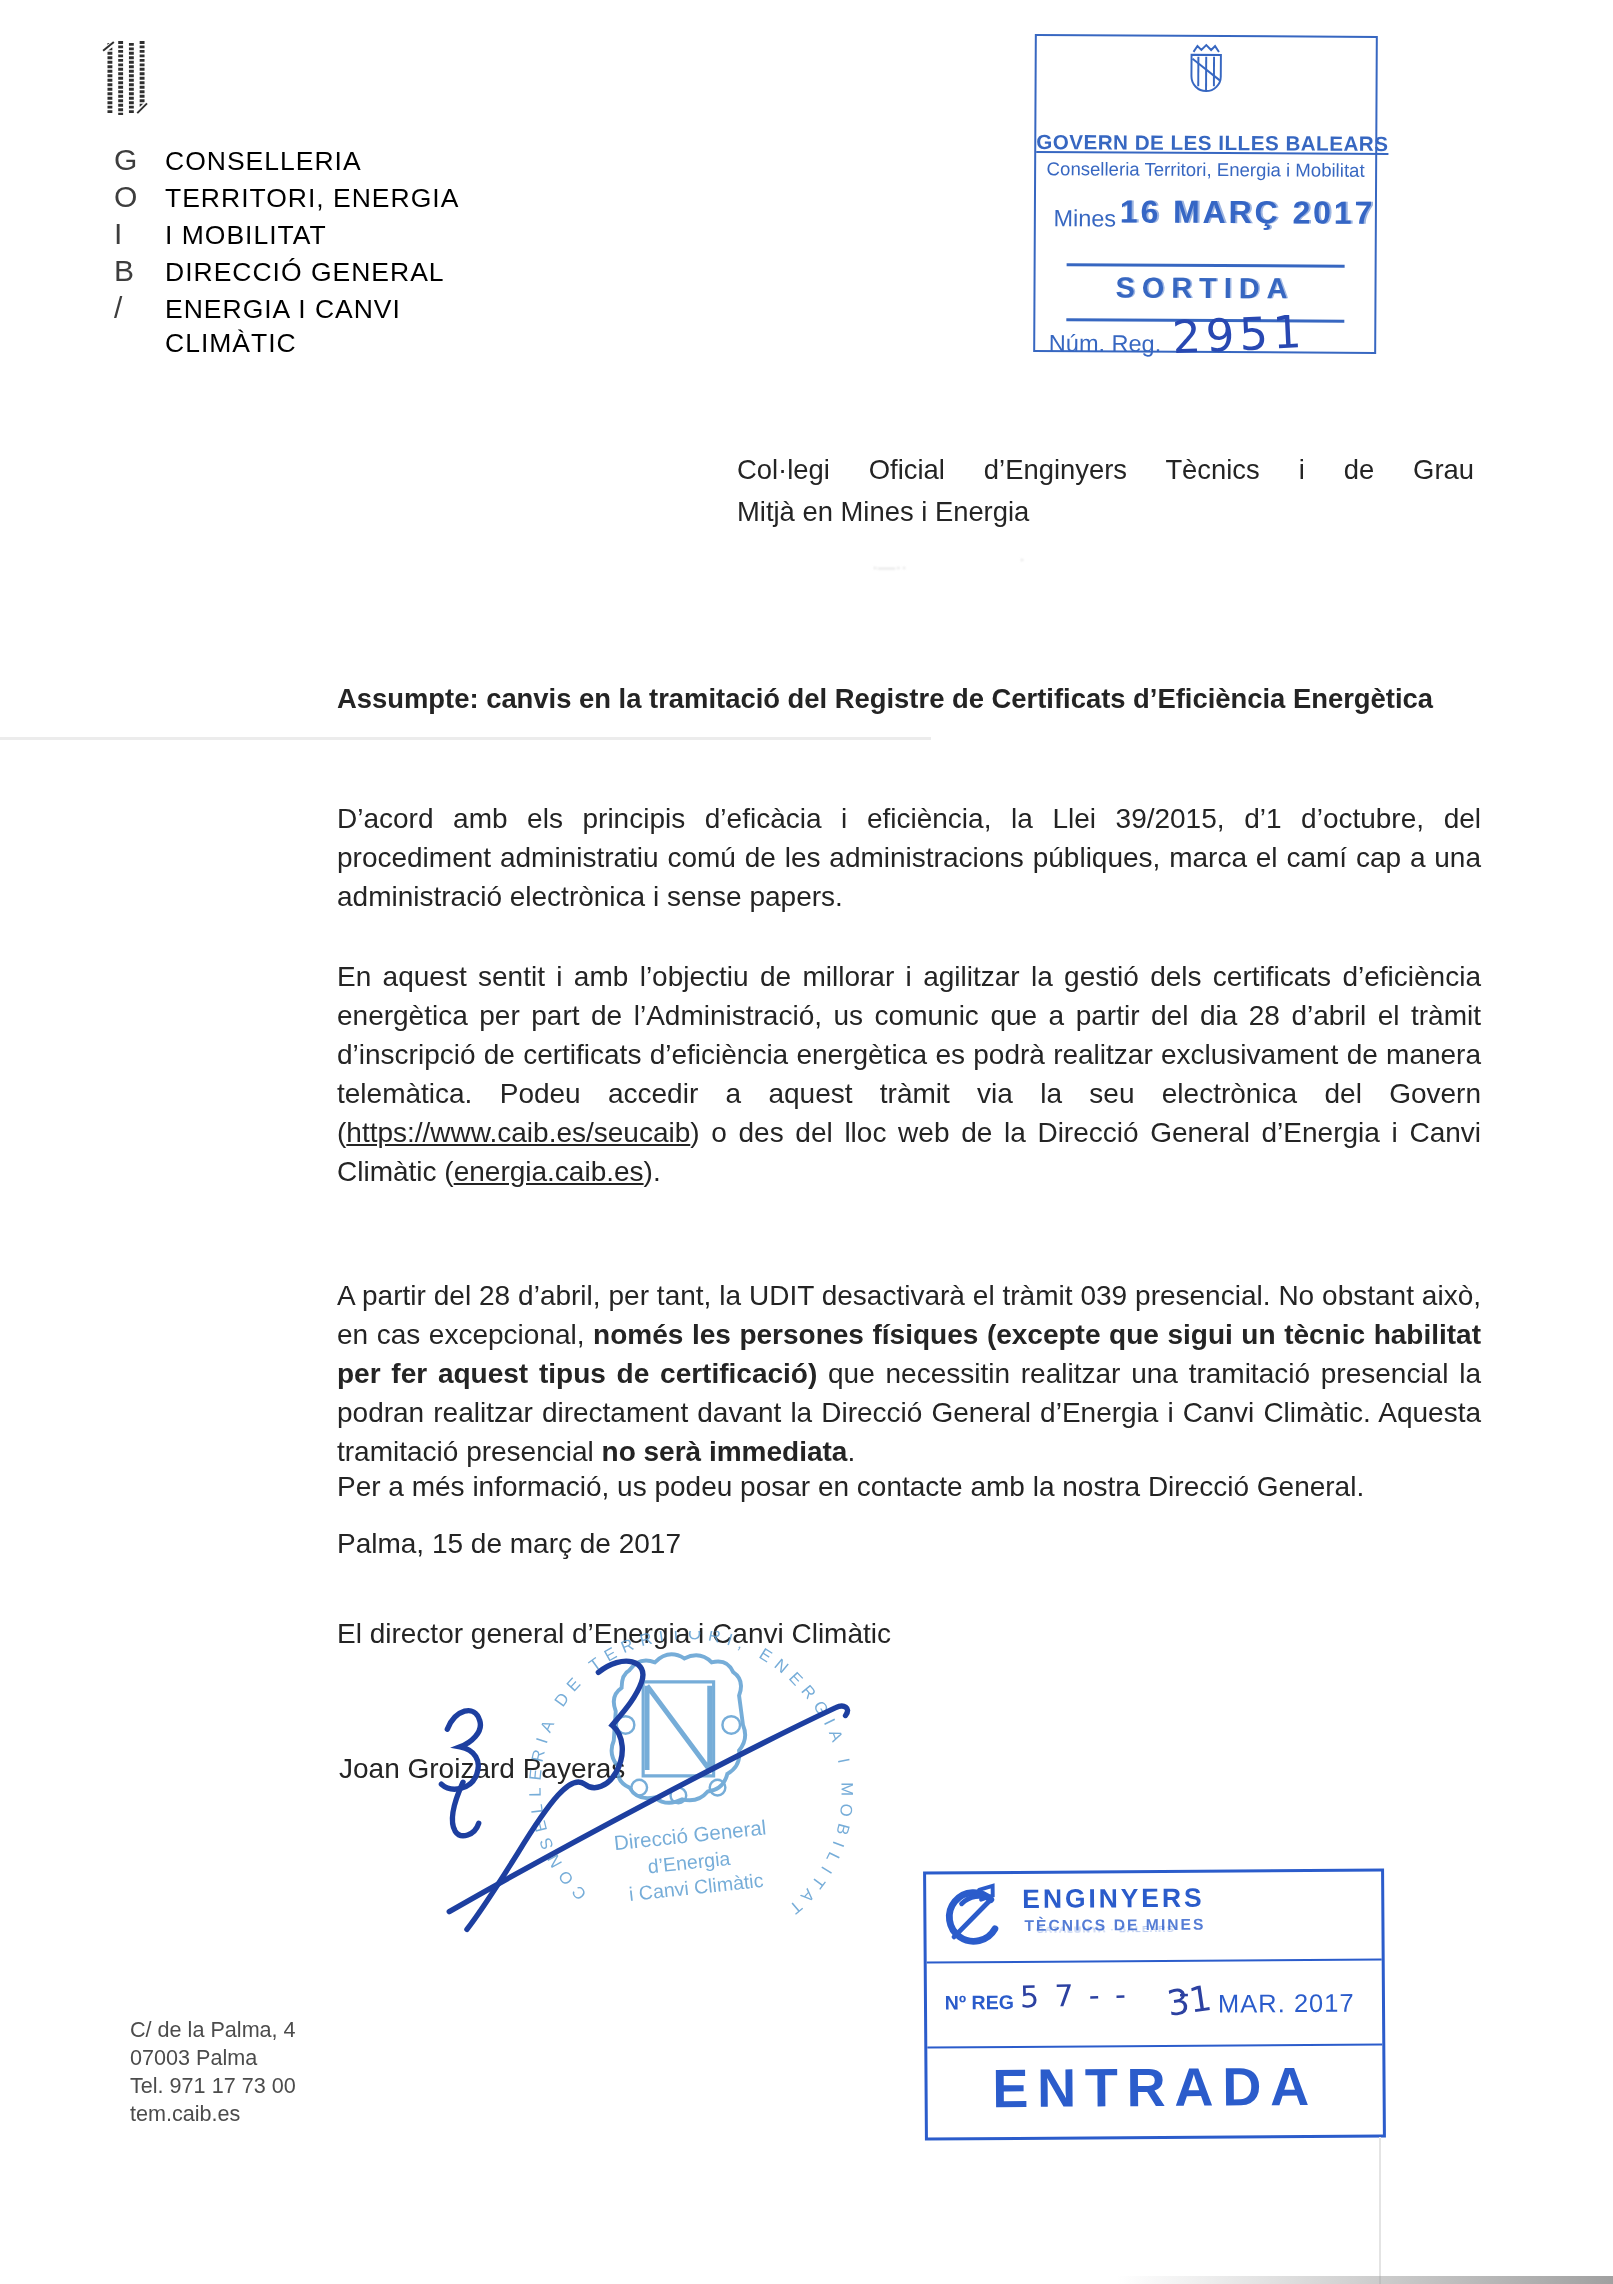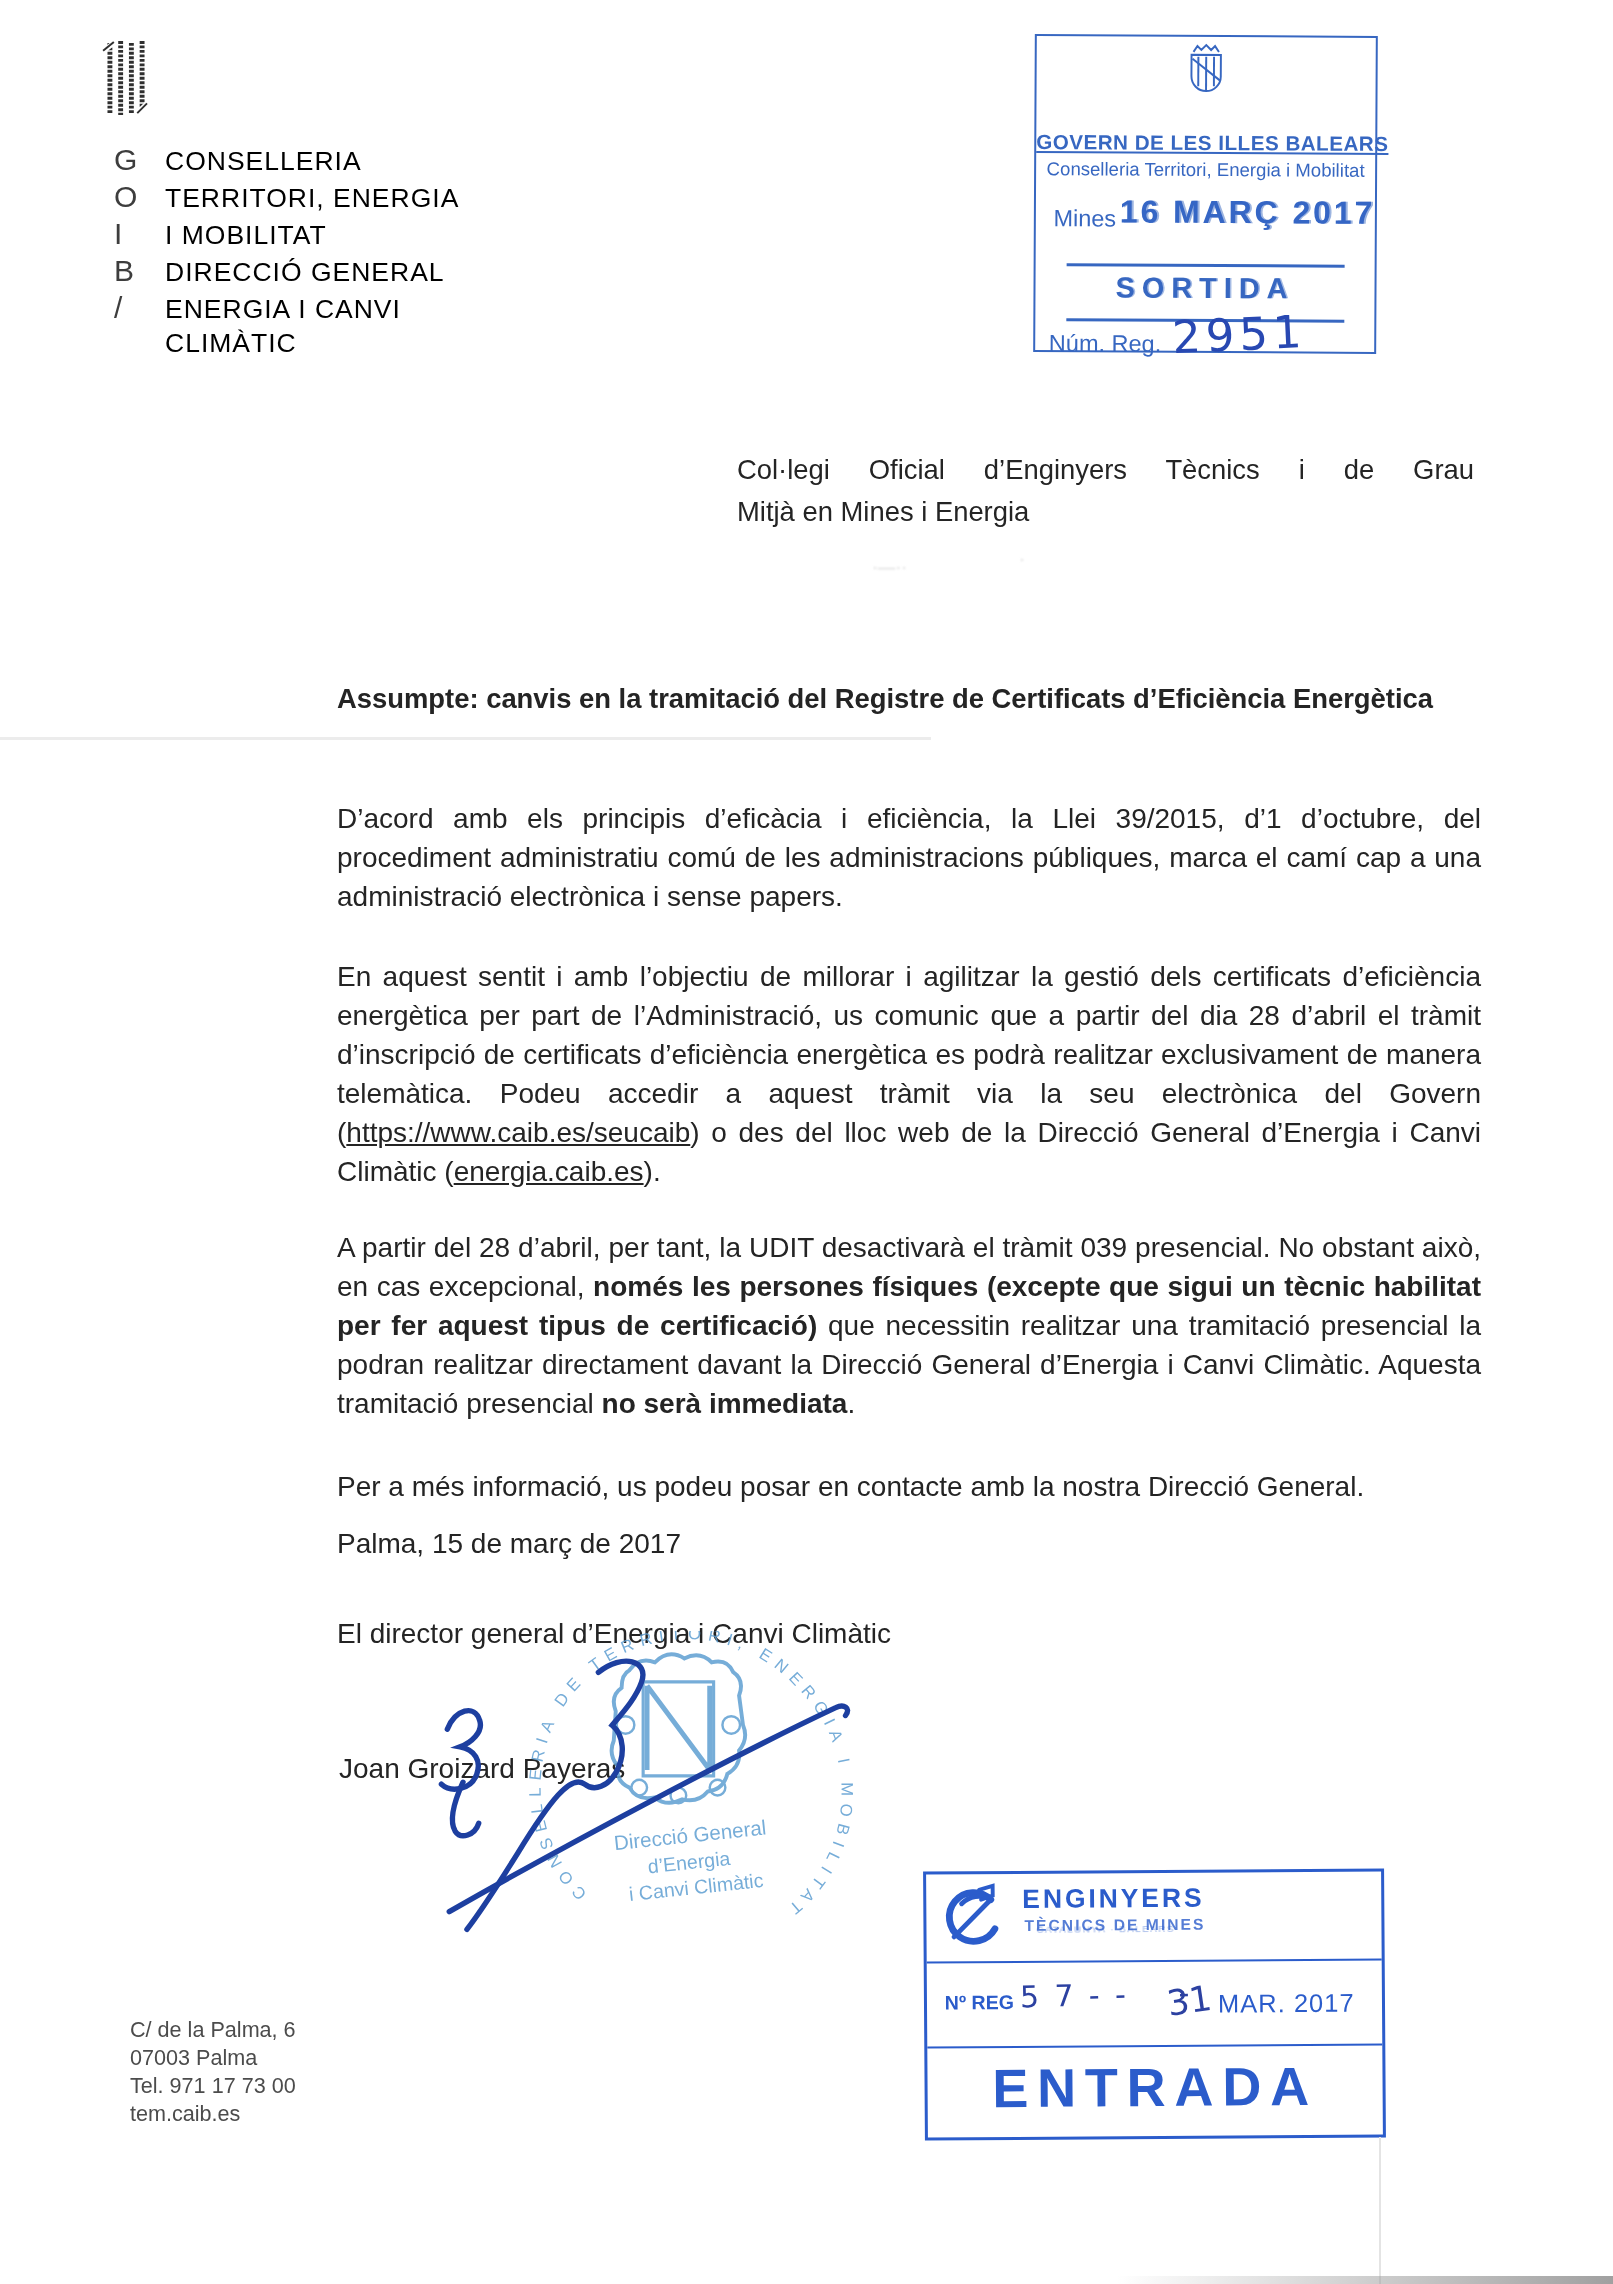--- a/index.html
+++ b/index.html
@@ -32,21 +32,21 @@
     font-size:29px; font-weight:bold; letter-spacing:6.9px; text-shadow:1.5px 0 0 rgba(45,95,190,.45); }
   .ss-reg-label { position:absolute; left:13.7px; top:294px; font-size:23.5px; }
   .ss-reg-value { position:absolute; left:137px; top:271px; font-size:45px; color:#1d3fae;
     font-family:"DejaVu Sans", sans-serif; letter-spacing:4.9px; transform:rotate(-3deg); }
   
   .recipient { position:absolute; left:737px; top:449px; width:737px; font-size:27.4px; line-height:42px; }
   .recipient .l1 { text-align:justify; text-align-last:justify; }
   
   .subject { position:absolute; left:337px; top:683px; width:1152px; font-size:27.4px; font-weight:bold; white-space:nowrap; }
   .para { position:absolute; left:337px; width:1144px; font-size:28px; line-height:39px; text-align:justify; }
-  #p1 { top:771px; } #p2 { top:929px; } #p3 { top:1200px; }
+  #p1 { top:771px; } #p2 { top:929px; } #p3 { top:1248px; }
   #p4 { top:1439px; text-align:left; }
   .b { font-weight:bold; }
   .u { text-decoration:underline; }
   .dateline { position:absolute; left:337px; top:1528px; font-size:28px; }
   .signoff  { position:absolute; left:337px; top:1618px; font-size:28px; }
   .signer   { position:absolute; left:339px; top:1753px; font-size:28px; }
   
   .dg-stamp { position:absolute; left:510px; top:1631px; z-index:2; opacity:.85; }
   .signature { position:absolute; left:412px; top:1635px; z-index:3; }
   
@@ -230,21 +230,21 @@
         <span class="en-date-day">31</span>
         <span class="en-date-rest">MAR. 2017</span>
       </div>
     </div>
     <div class="en-row3">
       <div class="en-type">ENTRADA</div>
     </div>
   </div>
 
   <div class="footer">
-    <div>C/ de la Palma, 6</div>
+    <div>C/ de la Palma, 4</div>
     <div>07003 Palma</div>
     <div>Tel. 971 17 73 00</div>
     <div>tem.caib.es</div>
   </div>
 
   <div class="artifact scan-hline"></div>
   <div class="artifact scan-vline"></div>
   <div class="smudge" style="left:872px; top:557px;">·—··</div>
   <div class="smudge" style="left:1019px; top:549px;">·</div>
   <div class="corner-shadow"></div>

